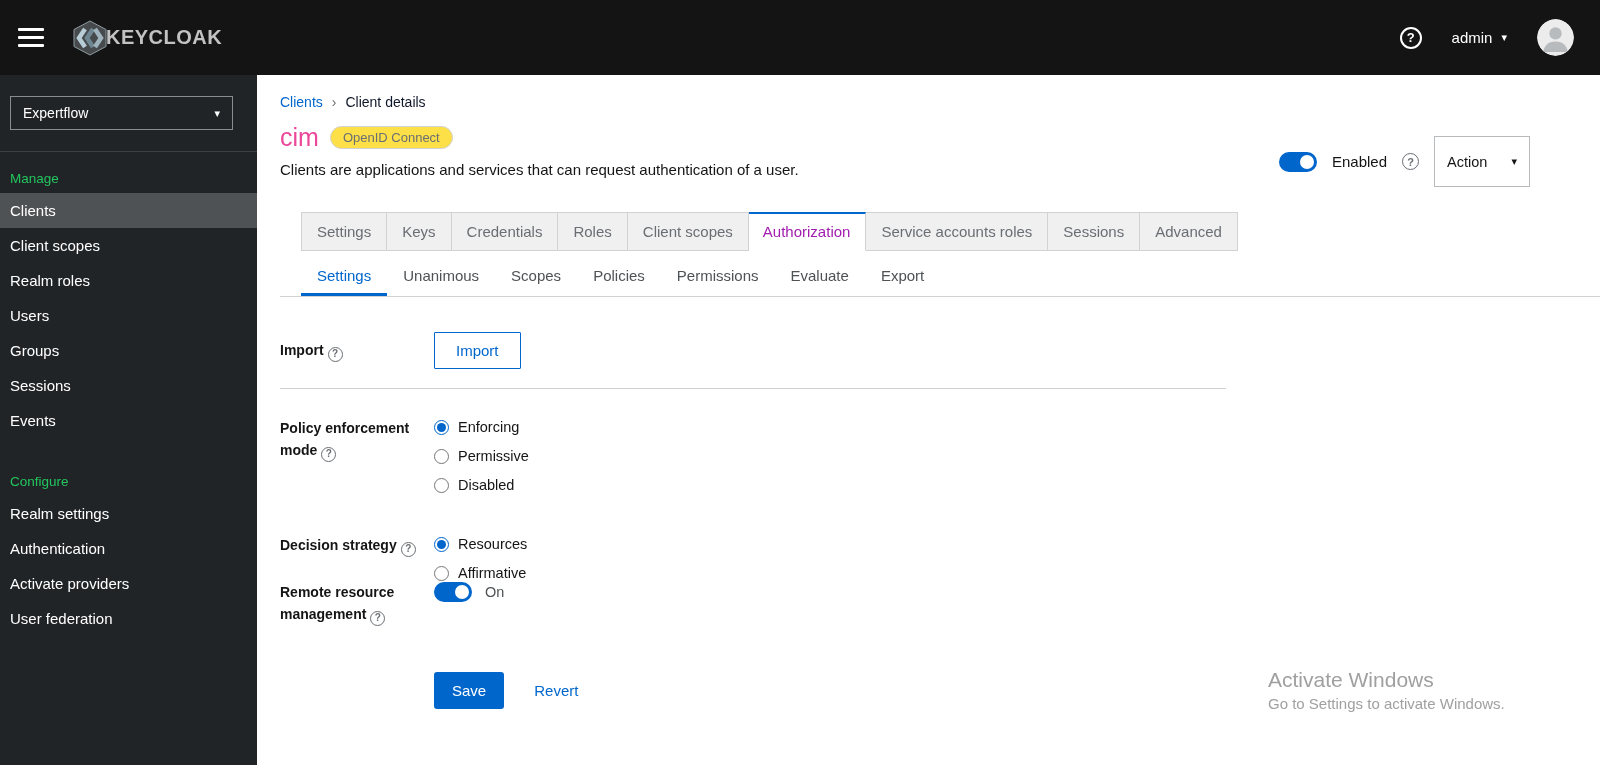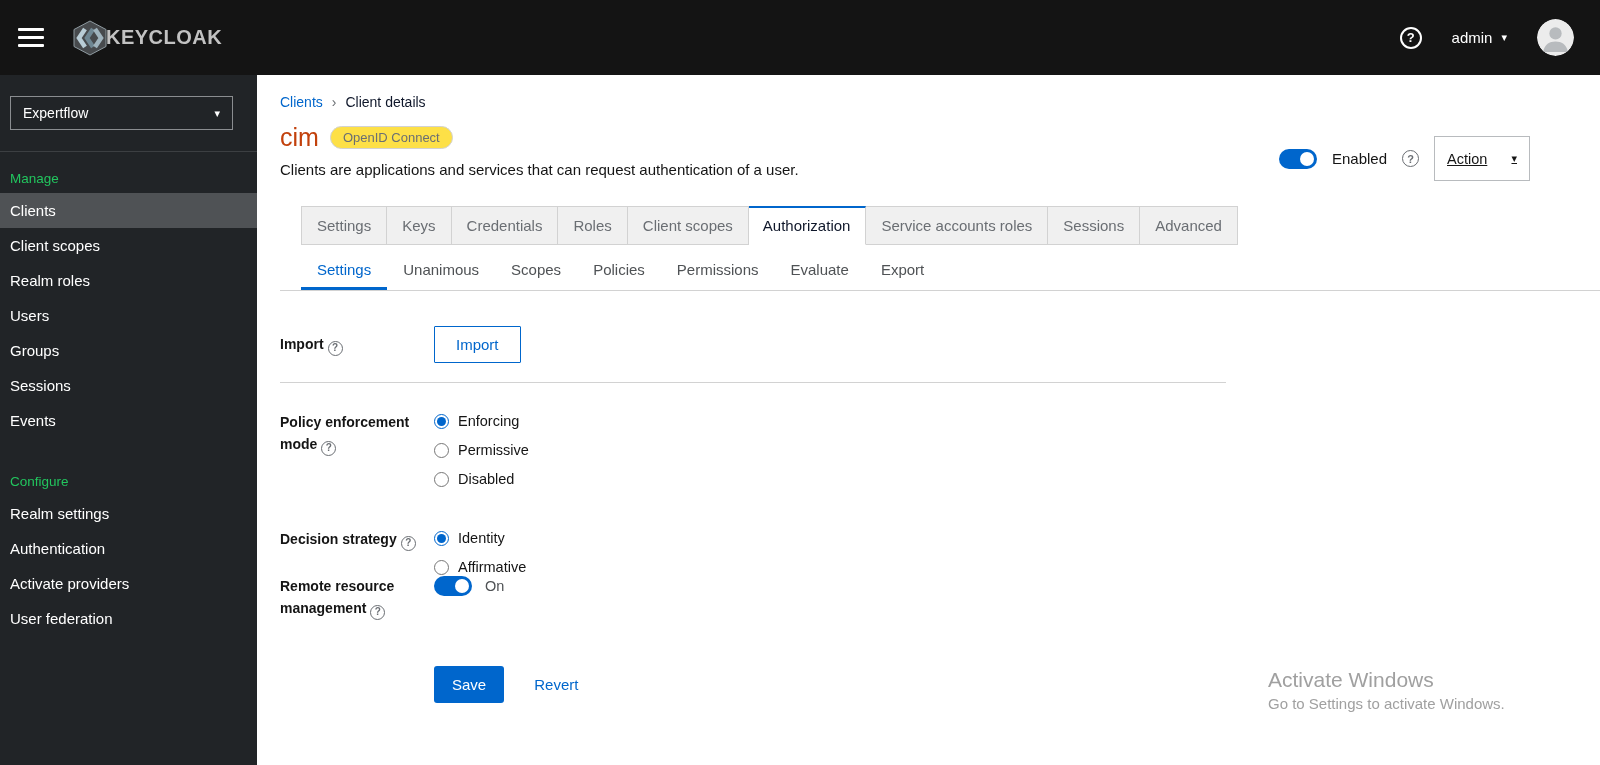--- a/index.html
+++ b/index.html
@@ -44,53 +44,53 @@
   
   .main { flex:1; position:relative; background:#fff; padding-left:23px; }
 
   .breadcrumb { padding-top:19px; font-size:14px; display:flex; align-items:center; gap:9px; }
   .crumb-link { color:#0066cc; text-decoration:none; cursor:pointer; }
   .crumb-sep { color:#6a6e73; font-size:14px; }
   .crumb-current { color:#0f172a; }
 
   .page-header { display:flex; justify-content:space-between; margin-top:13px; }
   .title-row { display:flex; align-items:center; gap:11px; }
-  .title-row h1 { font-size:25px; font-weight:500; color:#c2410c; }
+  .title-row h1 { font-size:25px; font-weight:500; color:#ec4899; }
   .badge {
     font-size:13px; color:#6a6e73; background:#fde047; border:1px solid #d2d2d2;
     border-radius:12px; padding:3px 12px; white-space:nowrap;
   }
   .desc { margin-top:9px; font-size:15px; color:#151515; }
   .ph-right { display:flex; align-items:center; gap:15px; margin-right:70px; margin-top:13px; align-self:flex-start; }
   .enabled-label { font-size:15px; color:#151515; }
   .toggle {
     width:38px; height:20px; border-radius:10px; background:#0066cc;
     position:relative; display:inline-block; cursor:pointer; flex-shrink:0;
   }
   .toggle .knob { width:14px; height:14px; border-radius:50%; background:#fff; position:absolute; top:3px; right:3px; }
   .q-icon {
     width:17px; height:17px; border:1.5px solid #6a6e73; border-radius:50%; color:#6a6e73;
     font-size:11px; font-weight:bold; display:inline-flex; align-items:center; justify-content:center;
     cursor:pointer; flex-shrink:0;
   }
   .action-btn {
-    height:45px; min-width:96px; background:#fff; border:1px solid #b8bbbe; font-size:14.5px;
+    height:51px; min-width:96px; background:#fff; border:1px solid #b8bbbe; font-size:14.5px;
     color:#151515; display:inline-flex; align-items:center; justify-content:space-between;
-    padding:0 12px; gap:14px;text-decoration:underline;
+    padding:0 12px; gap:14px;
   }
 
   
   .tabs-main { margin:25px 0 0 21px; display:inline-flex; }
   .mtab {
     background:#f0f0f0; border:1px solid #d2d2d2; border-left:none; padding:10px 15px;
     font-size:15px; color:#6a6e73;
   }
   .mtab:first-child { border-left:1px solid #d2d2d2; }
   .mtab.active {
-    background:#fff; color:#0f172a; border-bottom-color:#fff;
+    background:#fff; color:#a21caf; border-bottom-color:#fff;
     border-top:2px solid #0066cc; padding-top:9px;padding-left:14px;
   }
 
   
   .tabs-sub { display:flex; border-bottom:1px solid #d2d2d2; padding-left:21px; margin-top:6px; }
   .stab { background:none; border:none; padding:10px 16px 12px; font-size:15px; color:#4f5255; }
   .stab.active { color:#0066cc; box-shadow: inset 0 -3px 0 0 #0066cc; }
 
   
   .form { margin-top:35px; max-width:946px; }
@@ -271,21 +271,21 @@
         </div>
       </div>
 
       <div class="form-row row-gap-lg">
         <div class="form-label">
           <span>Decision strategy</span><span class="q-icon">?</span>
         </div>
         <div class="form-control radios">
           <label class="radio">
             <input type="radio" name="decision-strategy" checked="" style="">
-            <span>Identity</span>
+            <span>Resources</span>
           </label>
           <label class="radio">
             <input type="radio" name="decision-strategy" style="">
             <span>Affirmative</span>
           </label>
         </div>
       </div>
 
       <div class="form-row row-gap-xl">
         <div class="form-label">

